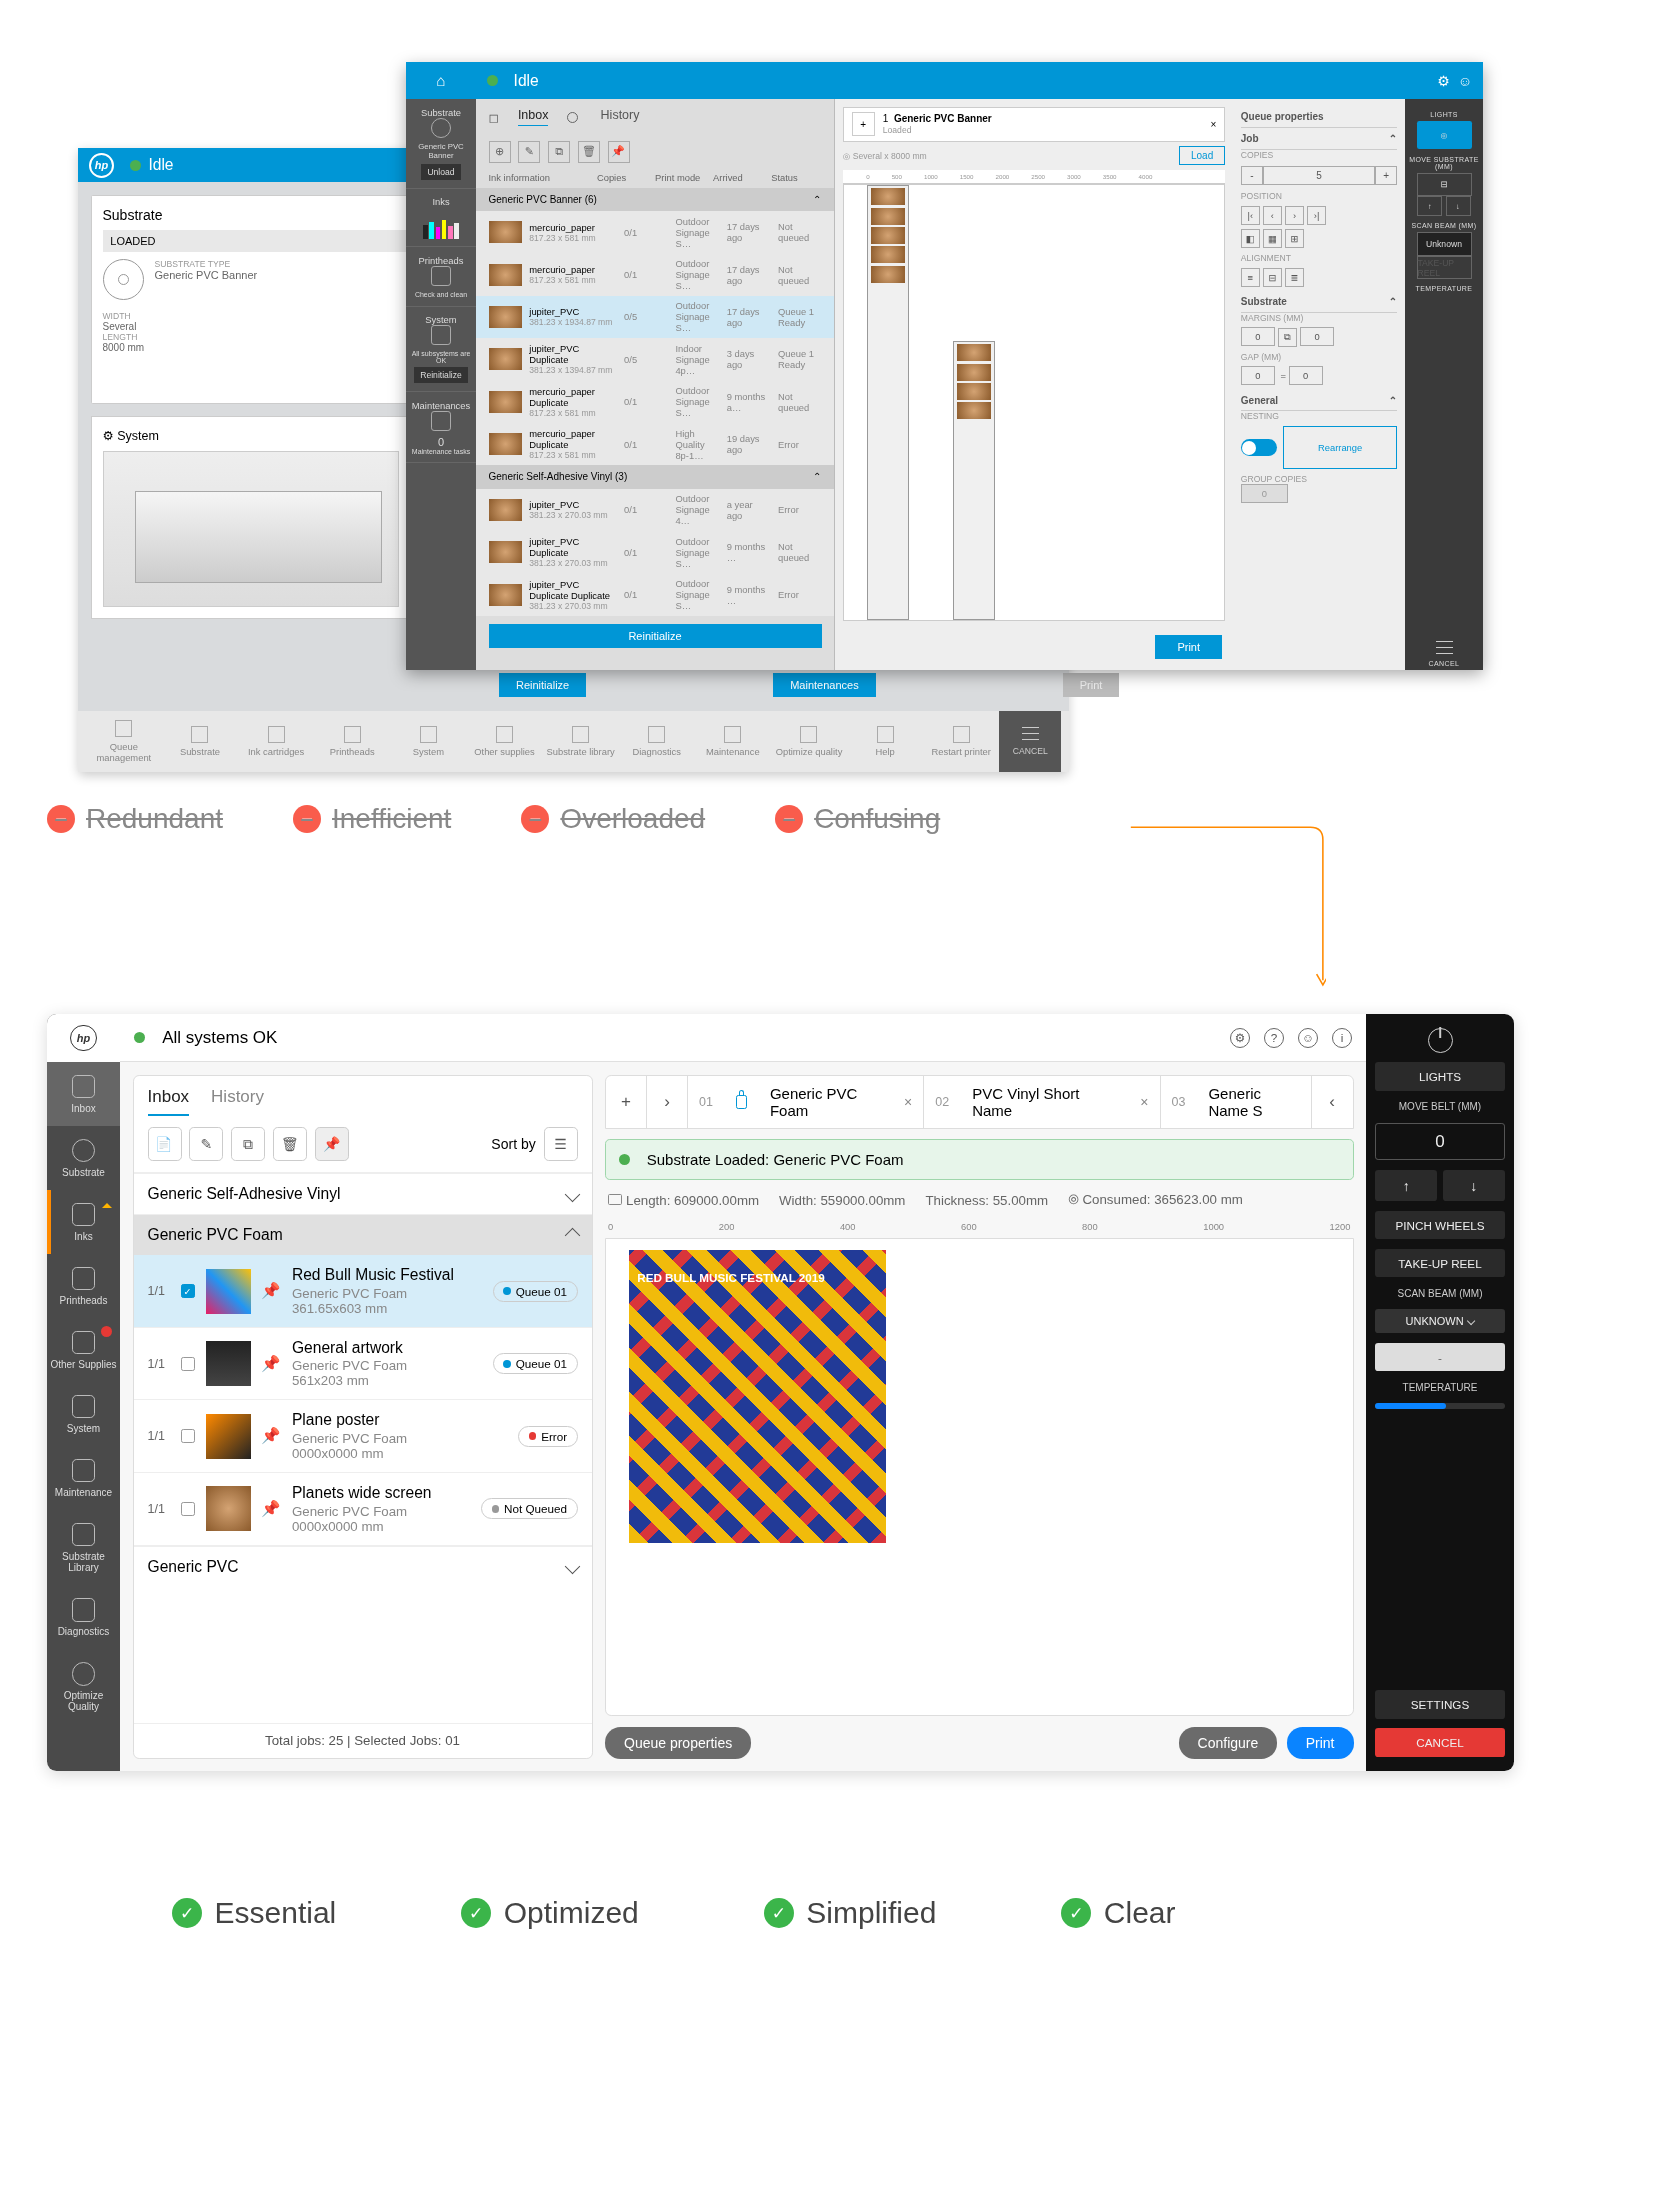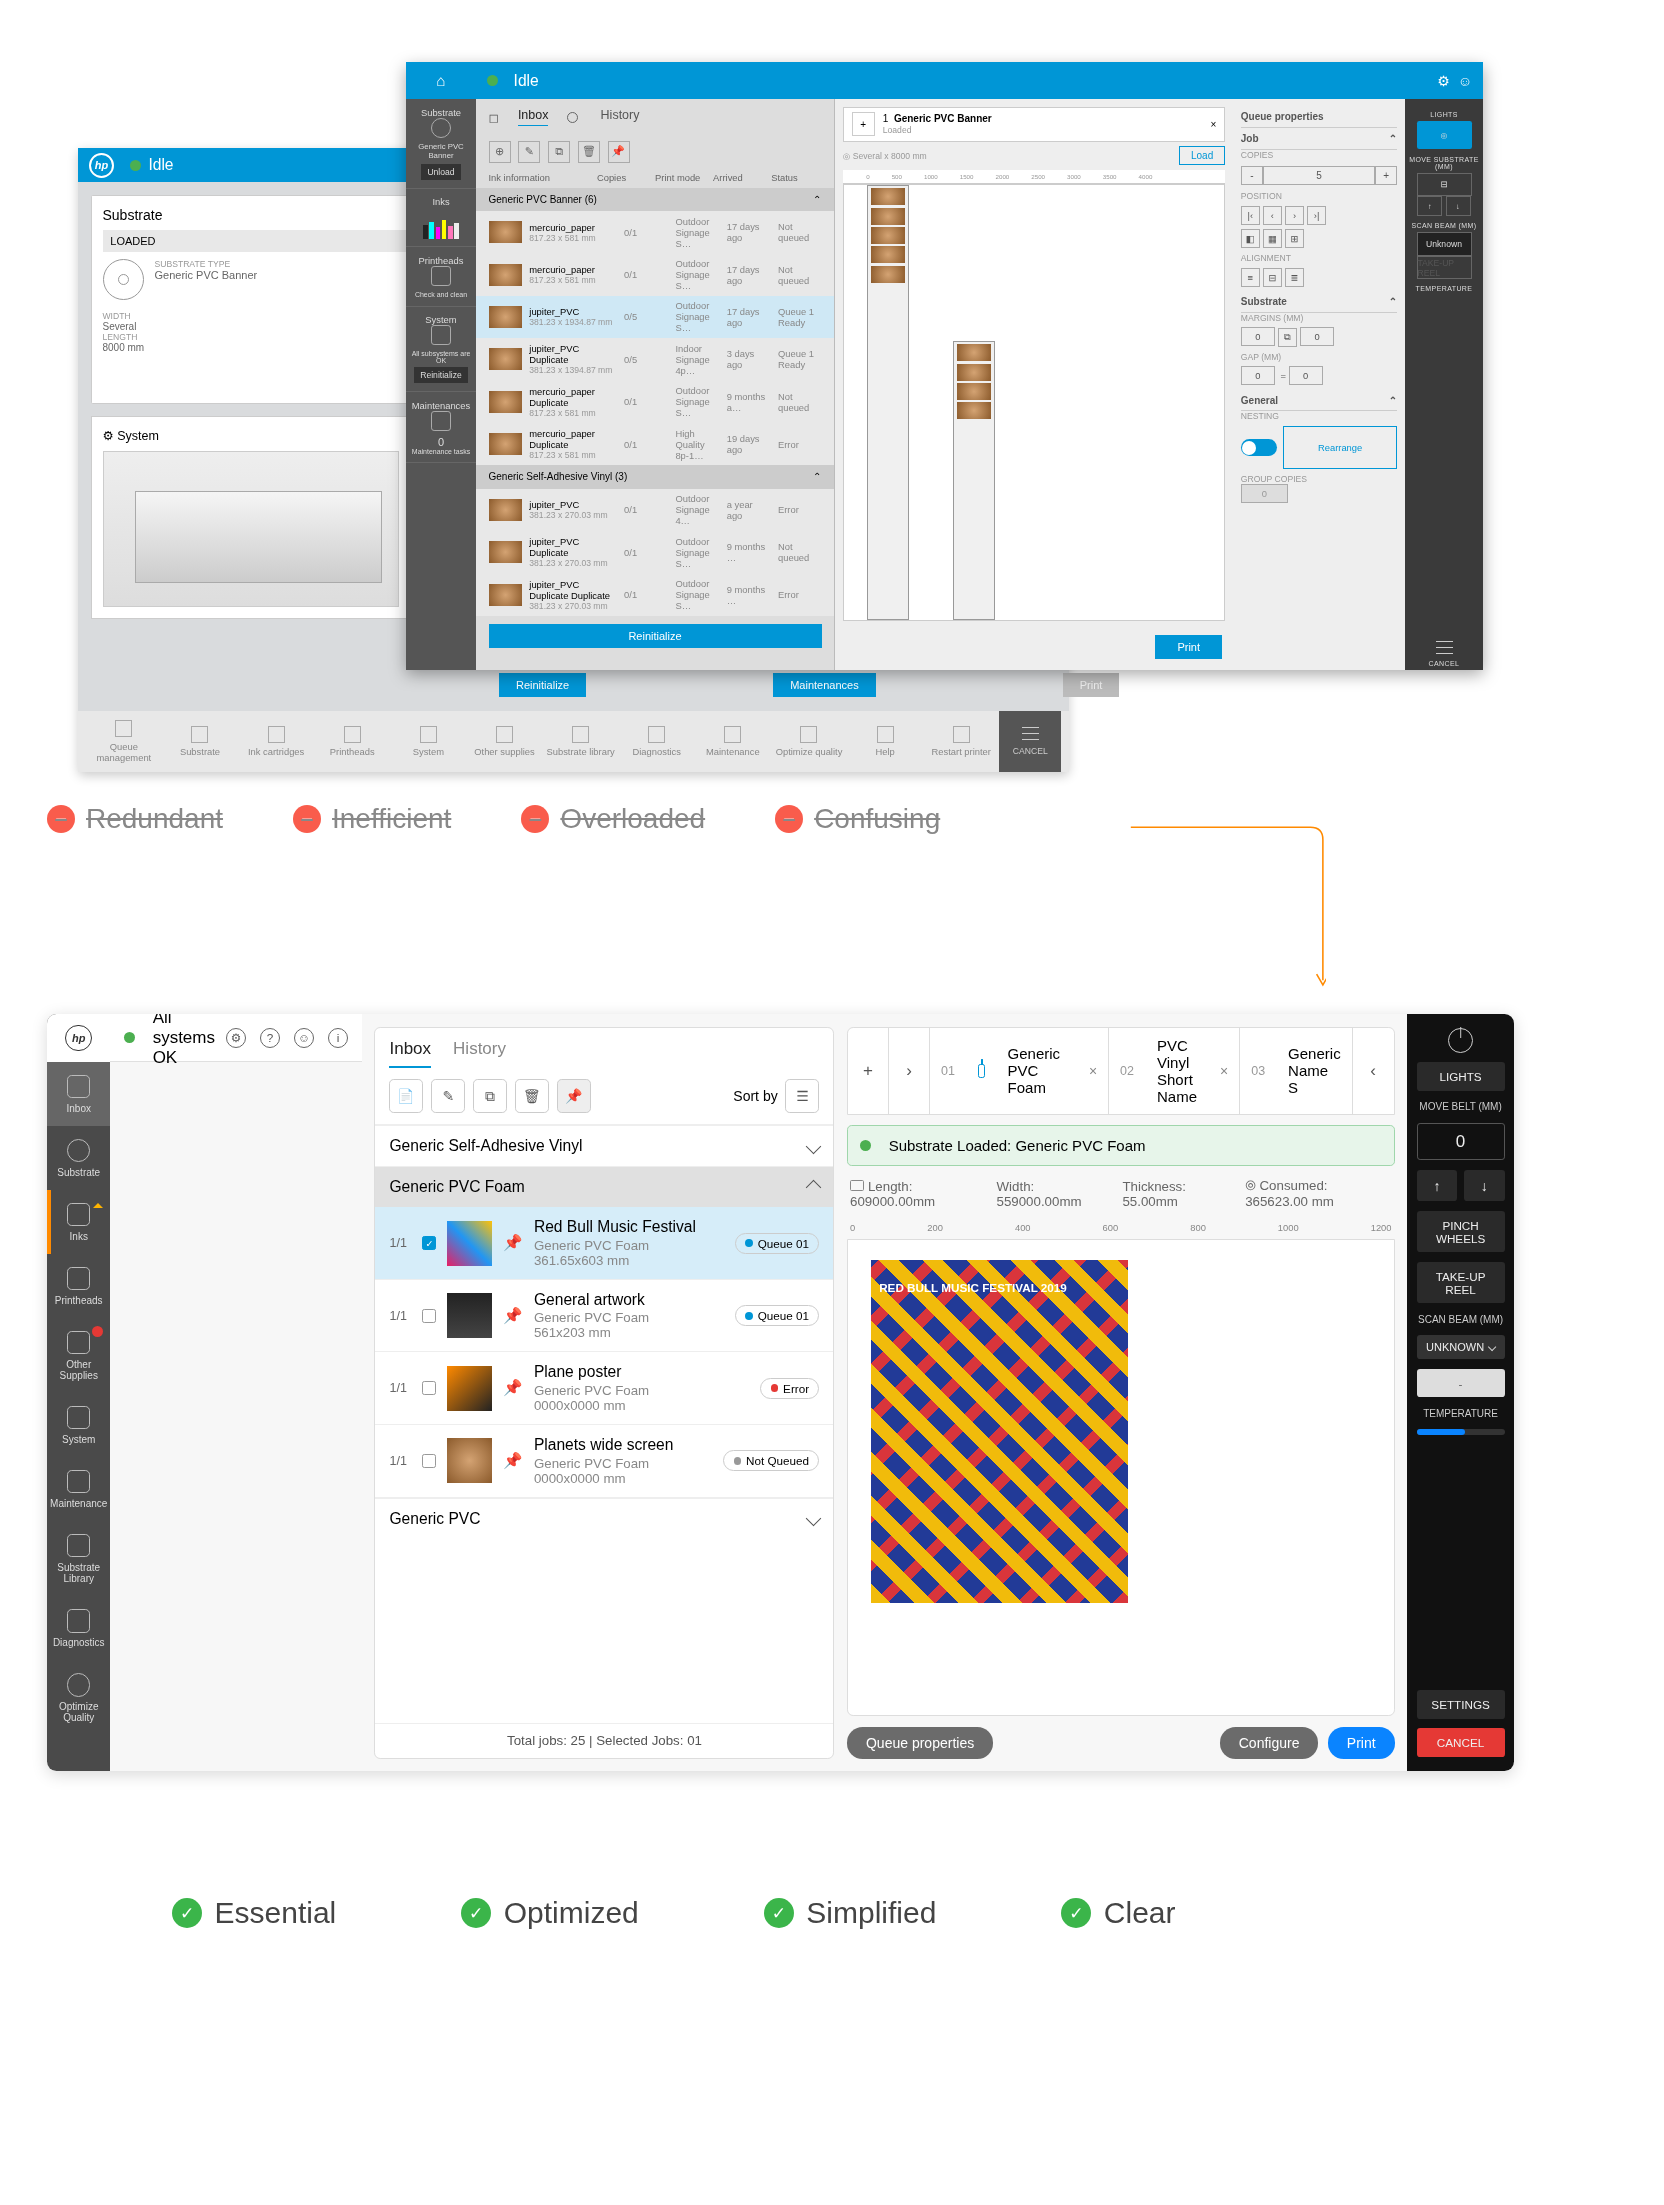--- a/index.html
+++ b/index.html
@@ -98,21 +98,21 @@
 .nu-logo{width:100%;height:48px;background:#fff;display:flex;align-items:center;justify-content:center}
 .nu-logo .hp{width:26.5px;height:26.5px;border:1.6px solid #333;border-radius:50%;position:relative}
 .nu-logo .hp:before{content:"hp";position:absolute;inset:0;display:flex;align-items:center;justify-content:center;font-style:italic;font-size:11px;font-weight:bold;color:#333}
 .nu-side-item{width:100%;padding:12.5px 3.1px;text-align:center;position:relative}
 .nu-side-item.sel{background:#666}
 .nu-side-item .si{width:23.4px;height:23.4px;border:1.2px solid #bbb;border-radius:4.7px;margin:0 auto 4.7px}
 .nu-side-item .si.circ{border-radius:50%}
 .badge-tri{position:absolute;right:7.8px;top:7.8px;width:0;height:0;border:5.5px solid transparent;border-bottom-color:#ffb400}
 .badge-red{position:absolute;right:7.8px;top:7.8px;width:11px;height:11px;border-radius:50%;background:#e53935}
 .orange-bar{position:absolute;left:0;top:0;bottom:0;width:3.9px;background:#ff8a00}
-.nu-main{flex:1;display:flex;flex-direction:row;background:#f7f7f7}
+.nu-main{flex:1;display:flex;flex-direction:column;background:#f7f7f7}
 .nu-topbar{height:48px;background:#fff;border-bottom:0.8px solid #e0e0e0;display:flex;align-items:center;padding:0 14px;gap:11px}
 .nu-status{flex:1;display:flex;align-items:center;gap:9.4px;font-size:17px}
 .nu-topicons{display:flex;gap:14px;font-size:17px;color:#555}
 .nu-topicons .ti{width:20px;height:20px;border:1.4px solid #666;border-radius:50%;display:flex;align-items:center;justify-content:center;font-size:11.7px}
 .nu-body{flex:1;display:flex;padding:12.5px;gap:12.5px}
 
 
 .nu-inbox{width:460px;background:#fff;border:0.8px solid #ddd;border-radius:6.2px;display:flex;flex-direction:column;overflow:hidden}
 .nu-inbox-tabs{display:flex;gap:22px;padding:11px 14px 0;font-size:17px;color:#888}
 .nu-inbox-tabs .t{padding-bottom:7.8px;border-bottom:2.3px solid transparent;cursor:pointer}
@@ -150,21 +150,21 @@
 .nu-tab{flex:1;display:flex;align-items:center;padding:9.4px 11px;border-right:0.8px solid #ddd;gap:23px;font-size:15px;position:relative}
 .nu-tab .num{color:#999;font-size:12.5px}
 .nu-tab .x{margin-left:auto;font-size:14px;color:#888}
 .lock-ico{width:12.5px;height:14px;border:1.2px solid #0096d6;border-radius:2.3px;position:relative}
 .lock-ico:before{content:"";position:absolute;top:-6.2px;left:2.3px;right:2.3px;height:5.5px;border:1.2px solid #0096d6;border-bottom:none;border-radius:4.7px 4.7px 0 0}
 .nu-substrate-banner{margin-top:9.4px;background:#e7f5ea;border:0.8px solid #9fd6ab;border-radius:4.7px;padding:11px 12.5px;display:flex;align-items:center;gap:9.4px;font-size:15px}
 .nu-subinfo{display:flex;gap:20px;padding:12.5px 3.1px;font-size:13.3px;color:#666;align-items:center}
 .ruler-ico{width:14px;height:11px;border:1.2px solid #888;border-radius:1.6px;display:inline-block;margin-right:3.9px}
 .nu-ruler{height:17px;position:relative;font-size:9.4px;color:#888;display:flex;justify-content:space-between;padding:0 3.1px}
 .nu-canvas{flex:1;background:#fff;border:0.8px solid #ddd;border-radius:0 0 6.2px 6.2px;position:relative;min-height:351px}
-.nu-artwork{position:absolute;left:23.4px;top:20px;width:257px;height:343px;background:#701a75}
+.nu-artwork{position:absolute;left:23.4px;top:11px;width:257px;height:293px;background:#701a75}
 .nu-artwork:before{content:"";position:absolute;inset:0;background:
  repeating-linear-gradient(45deg,#ffcd00 0 14px,transparent 14px 31px),
  repeating-linear-gradient(-45deg,#e53935 0 11px,transparent 11px 34px),
  linear-gradient(#1a3e9b,#1a3e9b);mix-blend-mode:normal;opacity:.9}
 .redbull-label{position:absolute;left:7.8px;top:22px;color:#fff;font-weight:bold;font-size:11.7px;line-height:1.1;z-index:2}
 .nu-bottom{display:flex;gap:9.4px;padding-top:11px}
 .nu-pill{border:none;border-radius:15.6px;padding:7.8px 19px;font-size:14px;color:#fff}
 .nu-pill.grey{background:#6b6b6b}
 .nu-pill.blue{background:#0a84ff}
 

